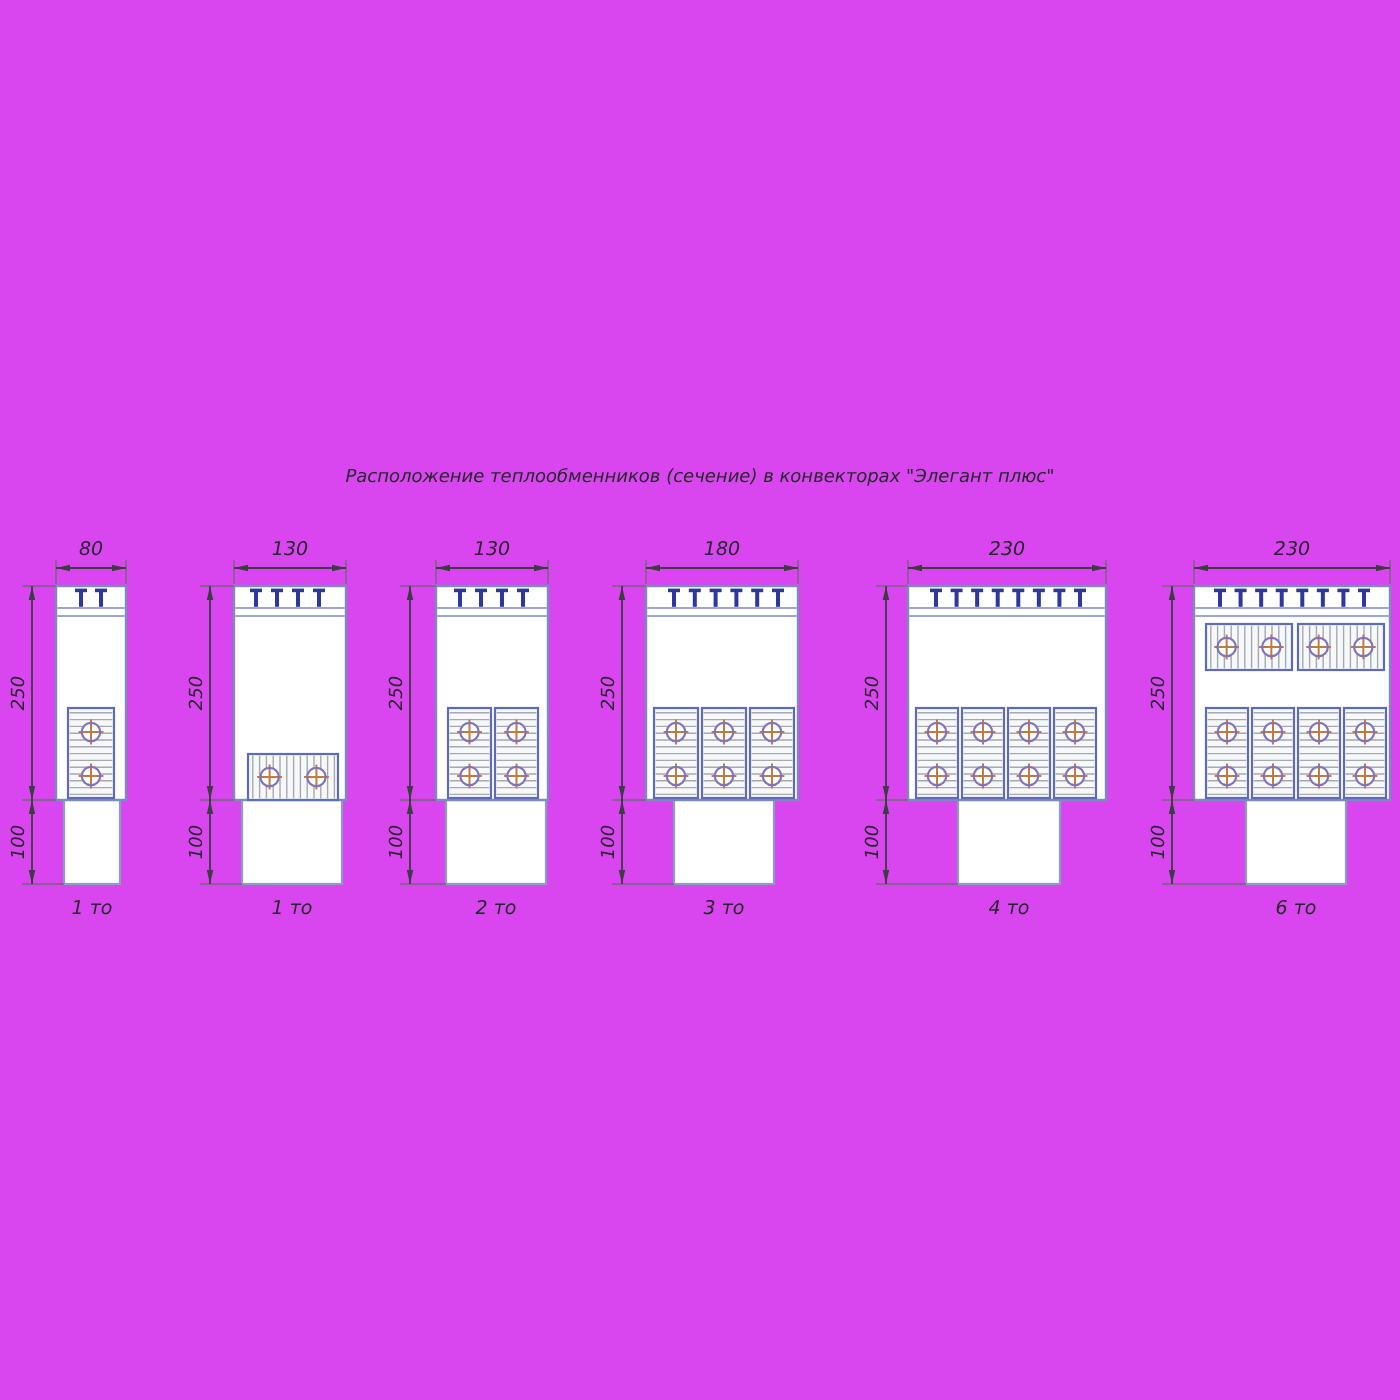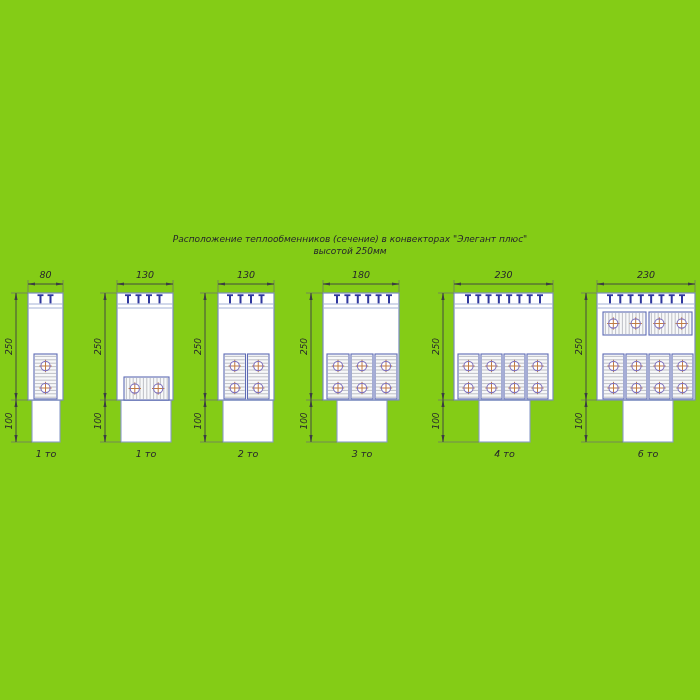--- a/index.html
+++ b/index.html
@@ -1,29 +1,28 @@
 <!DOCTYPE html>
 <html><head>
 <meta charset="utf-8">
 <style>
   html,body{margin:0;padding:0;background:#ffffff;}
-  .canvas{position:relative;width:700px;height:700px;background:#84cc16;overflow:hidden;
+  .canvas{position:relative;width:700px;height:700px;background:#d946ef;overflow:hidden;
           font-family:"DejaVu Sans",sans-serif;}
   .title-block{position:absolute;left:0;right:0;top:233px;text-align:center;
                font-style:italic;font-size:9px;line-height:12px;color:#26262c;}
   svg{position:absolute;left:0;top:0;}
   svg text{font-family:"DejaVu Sans",sans-serif;font-style:italic;fill:#26262c;}
 </style>
 </head>
 <body>
 
 <div class="canvas">
   <div class="title-block">
     <div>Расположение теплообменников (сечение) в конвекторах "Элегант плюс"</div>
-    <div>высотой 250мм</div>
   </div>
   <svg id="drawing" width="700" height="700" viewBox="0 0 700 700">
       <g>
         <rect x="32" y="400" width="28" height="42" fill="#ffffff" stroke="#8a9cc8" stroke-width="1.1"></rect>
         <rect x="28" y="293" width="35" height="107" fill="#ffffff" stroke="#7b8abf" stroke-width="1.2"></rect>
         <line x1="28.6" y1="304" x2="62.4" y2="304" stroke="#9aa8d0" stroke-width="0.9"></line>
         <line x1="28.6" y1="308" x2="62.4" y2="308" stroke="#9aa8d0" stroke-width="0.9"></line>
         <g>
           <rect x="37.5" y="294.3" width="6" height="1.8" fill="#2e379f"></rect>
           <rect x="39.5" y="295.6" width="2" height="7.8" fill="#2e379f"></rect>

